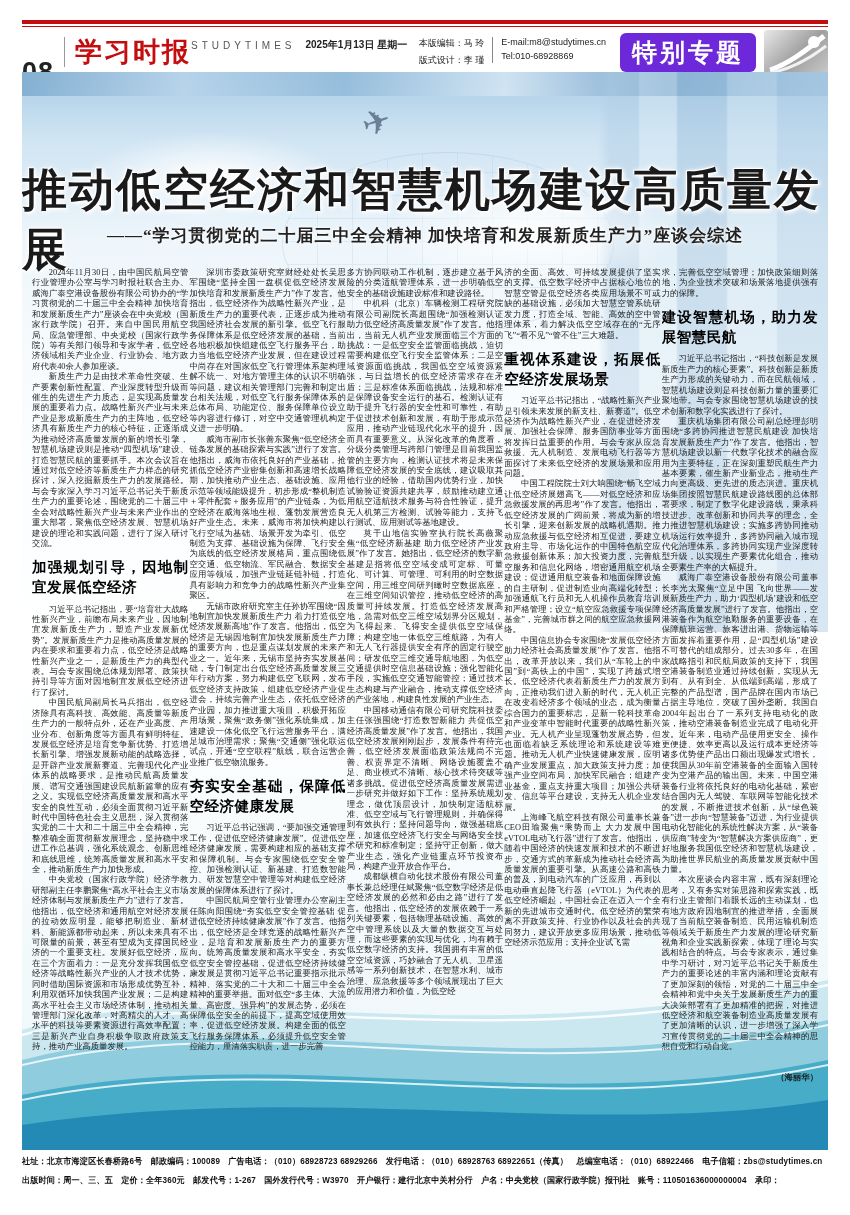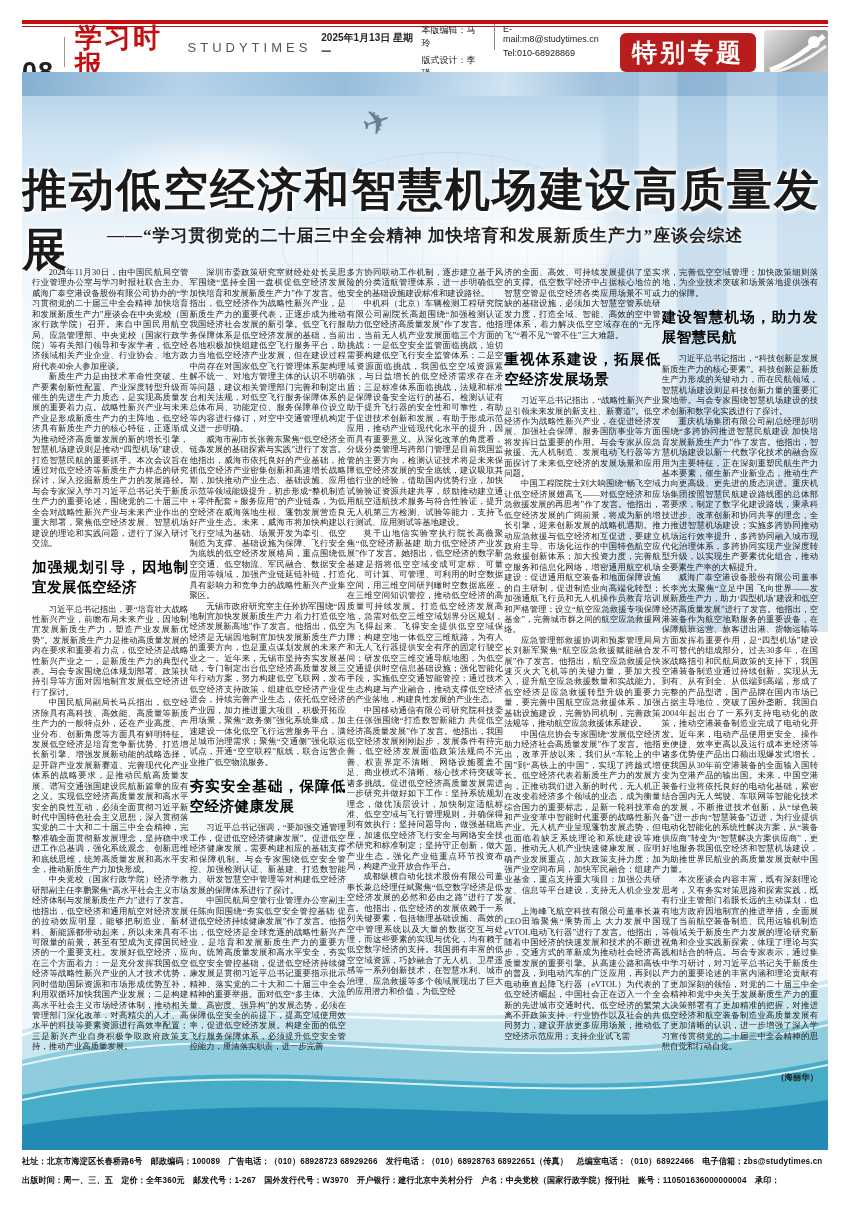--- a/index.html
+++ b/index.html
@@ -8,26 +8,26 @@
 
   
   .top-rule{position:absolute;left:22px;right:22px;top:20px;height:4px;background:#c30d0f;}
   .top-rule2{position:absolute;left:22px;right:22px;top:26px;height:1px;background:#c30d0f;}
   .masthead{position:absolute;left:22px;right:22px;top:30px;height:44px;
             display:flex;align-items:center;}
   .pageno{font-size:27px;color:#222;font-weight:bold;letter-spacing:1px;margin-top:40px;}
   .mh-div{width:1px;height:30px;background:#999;margin:0 10px;}
   .brand{display:flex;flex-direction:row;line-height:1;}
   .brand-cn{font-family:"Liberation Serif",serif;font-weight:bold;font-size:27px;color:#c30d0f;letter-spacing:2px;}
-  .brand-en{font-size:13px;color:#555;letter-spacing:4px;margin-top:16px;}
+  .brand-en{font-size:10px;color:#555;letter-spacing:4px;margin-top:2px;}
   .date{font-size:10px;color:#222;margin:-14px 0 0 10px;font-weight:bold;}
   .ed-block{margin-left:auto;display:flex;align-items:flex-start;font-size:9px;color:#222;}
   .ed-col{display:flex;flex-direction:column;gap:4px;text-align:left;}
   .ed-sep{width:1px;height:26px;background:#888;margin:0 8px;}
-  .section-box{background:#b91c1c;color:#fff;border-radius:6px;padding:3px 12px;
+  .section-box{background:#6d28d9;color:#fff;border-radius:6px;padding:3px 12px;
                font-size:25px;font-weight:bold;letter-spacing:3px;margin-left:14px;white-space:nowrap;}
   .logo-box{width:64px;height:44px;margin-left:8px;border-radius:3px;flex:0 0 auto;
             background:linear-gradient(135deg,#e8e8e8,#9f9f9f 55%,#c9c9c9);position:relative;overflow:hidden;}
   .logo-box svg{position:absolute;inset:0;}
 
   
   .page-bg{position:absolute;left:22px;right:22px;top:72px;height:1078px;overflow:hidden;
     background:
       linear-gradient(180deg,#a9cbe6 0%,#cfe4f3 6%,#eef6fb 16%,#f9fcfe 30%,#ffffff 55%,#f4fafc 78%,#eaf6f9 100%);}
   .strip{position:absolute;left:0;right:0;top:0;height:24px;
@@ -143,21 +143,20 @@
         <p>中机科（北京）车辆检测工程研究院有限公司副院长高超围绕“加强检测认证 助力低空经济高质量发展”作了发言。他指出，当前无人机产业发展面临三个方面的挑战：一是低空安全监管面临挑战，迫切需要构建低空飞行安全监管体系；二是空域资源面临挑战，我国低空空域资源紧张，与日益增长的低空经济需求存在矛盾；三是标准体系面临挑战，法规和标准是保障设备安全运行的基石。检测认证有助于提升飞行器的安全性和可靠性，有助于促进技术创新和发展，有助于形成示范应用，推动产业链现代化水平的提升，因而具有重要意义。从深化改革的角度看，分级分类管理与跨部门管理是目前我国监管的主要方向，检测认证技术将是未来保障低空经济发展的安全底线，建议吸取其他行业的经验，借助国内优势行业，加快试验验证资源共建共享，鼓励推动建立通用航空适航技术服务与符合性验证，提升无人机第三方检测、试验等能力，支持飞行测试、应用测试等基地建设。</p>
         <p>莫干山地信实验室执行院长高薇聚焦“低空经济新基建 助力低空经济产业发展”作了发言。她指出，低空经济的数字新基建是指将低空空域变成可定标、可量化、可计算、可管理、可利用的时空数据空间，用三维空间研判瞰时空数据底座，在三维空间知识管控，推动低空经济的高质量可持续发展。打造低空经济发展高地，急需对低空三维空域划界分区规划，为飞得起来、飞得安全提供低空空域保障；构建空地一体低空三维航路，为有人和无人飞行器提供安全有序的固定行驶空间；研发低空三维交通导航地图，为低空交通提供时空信息基础设施；强化智能化手段，实施低空交通智能管控；通过技术生态构建与产业融合，推动支撑低空经济的产业落地，构建良性发展的产业生态。</p>
         <p>中国移动通信有限公司研究院科技委主任张强围绕“打造数智新能力 共促低空经济高质量发展”作了发言。他指出，我国低空经济发展刚刚起步，发展条件有待完善，低空经济发展面临政策法规尚不完善、权责界定不清晰、网络设施覆盖不足、商业模式不清晰、核心技术待突破等诸多挑战。促进低空经济高质量发展需进一步研究并做好如下工作：坚持系统规划理念，做优顶层设计，加快制定适航标准、低空空域与飞行管理规则，并确保得到有效执行；坚持问题导向，做强基础底座，加速低空经济飞行安全与网络安全技术研究和标准制定；坚持守正创新，做大产业生态，强化产业链重点环节投资布局，构建产业开放合作平台。</p>
         <p>成都纵横自动化技术股份有限公司董事长兼总经理任斌聚焦“低空数字经济是低空经济发展的必然和必由之路”进行了发言。他指出，低空经济的发展依赖于一系列关键要素，包括物理基础设施、高效的空中管理系统以及大量的数据交互与处理，而这些要素的实现与优化，均有赖于低空数字经济的支持。我国拥有丰富的低空空域资源，巧妙融合了无人机、卫星遥感等一系列创新技术，在智慧水利、城市治理、应急救援等多个领域展现出了巨大的应用潜力和价值，为低空经</p>
       </div>
       <div class="col">
         <p class="cont">济的全面、高效、可持续发展提供了坚实的支撑。低空数字经济中占据核心地位的智慧空管是低空经济各类应用场景不可或缺的基础设施，必须加大智慧空管系统研发力度，打造全域、智能、高效的空中管理体系，着力解决低空空域存在的“无序飞”“看不见”“管不住”三大难题。</p>
         <h3>重视体系建设，拓展低空经济发展场景</h3>
         <p>习近平总书记指出，“战略性新兴产业是引领未来发展的新支柱、新赛道”。低空经济作为战略性新兴产业，在促进经济发展、加强社会保障、服务国防事业等方面将发挥日益重要的作用。与会专家从应急救援、无人机制造、发展电动飞行器等方面探讨了未来低空经济的发展场景和应用问题。</p>
         <p>中国工程院院士刘大响围绕“畅飞空域 让低空经济展翅高飞——对低空经济和应急救援发展的再思考”作了发言。他指出，低空经济发展的广阔前景，将成为新的增长引擎，迎来创新发展的战略机遇期。推动应急救援与低空经济相互促进，要建立政府主导、市场化运作的中国特色航空应急救援创新体系；加大投资力度，完善航空服务和信息化网络，增密通用航空机场建设；促进通用航空装备和地面保障设施的自主研制，促进制造业向高端化转型；加强通航飞行员和无人机操作员教育培训和严格管理；设立“航空应急救援专项保障基金”，完善城市群之间的航空应急救援网络。</p>
-        <p>应急管理部救援协调和预案管理局局长刘新军聚焦“航空应急救援赋能融合发展”作了发言。他指出，航空应急救援是快速灭火大飞机等的关键力量，要加大投入，提升航空应急救援数量和实战能力。低空经济是应急救援转型升级的重要力量，要完善中国航空应急救援体系，加强基础设施建设，完善协同机制，完善政策法规等，推动航空应急救援体系建设。</p>
         <p>中国信息协会专家围绕“发展低空经济 助力经济社会高质量发展”作了发言。他指出，改革开放以来，我们从“车轮上的中国”到“高铁上的中国”，实现了跨越式增长。低空经济代表着新质生产力的发展方向，正推动我们进入新的时代，无人机正在改变着经济多个领域的业态，成为衡量综合国力的重要标志，是新一轮科技革命和产业变革中智能时代重要的战略性新兴产业。无人机产业呈现蓬勃发展态势，但也面临着缺乏系统理论和系统建设等难题。推动无人机产业快速健康发展，应明确产业发展重点，加大政策支持力度；加强产业空间布局，加快军民融合；组建产业基金，重点支持重大项目；加强公共研发、信息等平台建设，支持无人机企业发展。</p>
         <p>上海峰飞航空科技有限公司董事长兼CEO田瑜聚焦“乘势而上 大力发展中国eVTOL电动飞行器”进行了发言。他指出，随着中国经济的快速发展和技术的不断进步，交通方式的革新成为推动社会经济高质量发展的重要引擎。从高速公路和高铁的普及，到电动汽车的广泛应用，再到以电动垂直起降飞行器（eVTOL）为代表的低空经济崛起，中国社会正在迈入一个全新的先进城市交通时代。低空经济的繁荣离不开政策支持、行业协作以及社会的共同努力，建议开放更多应用场景，推动低空经济示范应用；支持企业试飞需</p>
       </div>
       <div class="col">
         <p class="cont">求，完善低空空域管理；加快政策细则落地，为企业技术突破和场景落地提供强有力的保障。</p>
         <h3>建设智慧机场，助力发展智慧民航</h3>
         <p>习近平总书记指出，“科技创新是发展新质生产力的核心要素”。科技创新是新质生产力形成的关键动力，而在民航领域，智慧机场建设则是科技创新力量的重要汇聚地带。与会专家围绕智慧机场建设的技术创新和数字化实践进行了探讨。</p>
         <p>重庆机场集团有限公司副总经理彭明围绕“多跨协同推进智慧民航建设 加快培育发展新质生产力”作了发言。他指出，智慧机场建设以新一代数字化技术的融合应用为主要特征，正在深刻重塑民航生产力基本要素，催生新产业新业态，推动生产力向更高级、更先进的质态演进。重庆机场集团按照智慧民航建设路线图的总体部署要求，制定了数字化建设路线，秉承科技进步、改革创新和协同共享的理念，全力推进智慧机场建设；实施多跨协同推动机场运行效率提升，多跨协同融入城市现代化治理体系，多跨协同实现产业深度转型升级，以实现生产要素优化组合，推动全要素生产率的大幅提升。</p>
         <p>威海广泰空港设备股份有限公司董事长李光太聚焦“立足中国 飞向世界——发展新质生产力，助力‘四型机场’建设和低空经济高质量发展”进行了发言。他指出，空港装备作为航空地勤服务的重要设备，在保障航班运营、旅客进出港、货物运输等方面发挥着重要作用，是“四型机场”建设不可替代的组成部分。过去30多年，在国家战略指引和民航局政策的支持下，我国空港装备制造业通过持续创新，实现从无到有、从有到全、从低端到高端，形成了完整的产品型谱，国产品牌在国内市场已占据主导地位，突破了国外垄断。我国自2004年起出台了一系列支持电动化的政策，推动空港装备制造业完成了电动化开发。近年来，电动产品使用更安全、操作更便捷、效率更高以及运行成本更经济等诸多优势使产品出口额出现爆发式增长，使我国从30年前空港装备的全面输入国转变为空港产品的输出国。未来，中国空港装备行业将依托良好的电动化基础，紧密结合国内无人驾驶、车联网等智能化技术的发展，不断推进技术创新，从“绿色装备”进一步向“智慧装备”迈进，为行业提供电动化智能化的系统性解决方案，从“装备供应商”转变为“智慧解决方案供应商”，更好地服务我国低空经济和智慧机场建设，为助推世界民航业的高质量发展贡献中国力量。</p>
         <p>本次座谈会内容丰富，既有深刻理论思考，又有务实对策思路和探索实践，既有行业主管部门着眼长远的主动谋划，也有地方政府因地制宜的推进举措，全面展现了当前航空装备制造、民用运输机制造等领域关于新质生产力发展的理论研究新视角和企业实践新探索，体现了理论与实践相结合的特点。与会专家表示，通过集中学习研讨，对习近平总书记关于新质生产力的重要论述的丰富内涵和理论贡献有了更加深刻的领悟，对党的二十届三中全会精神和党中央关于发展新质生产力的重大决策部署有了更加精准的把握，对推进低空经济和航空装备制造业高质量发展有了更加清晰的认识，进一步增强了深入学习宣传贯彻党的二十届三中全会精神的思想自觉和行动自觉。</p>

